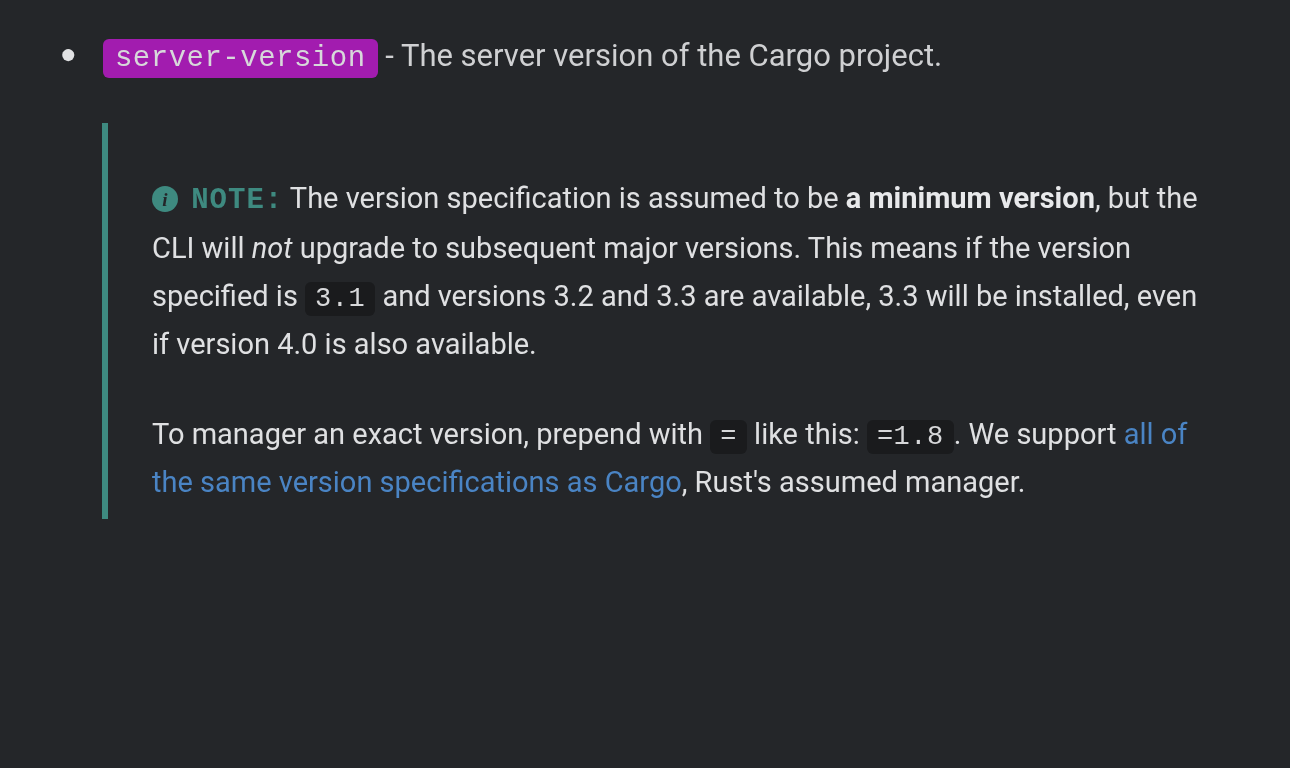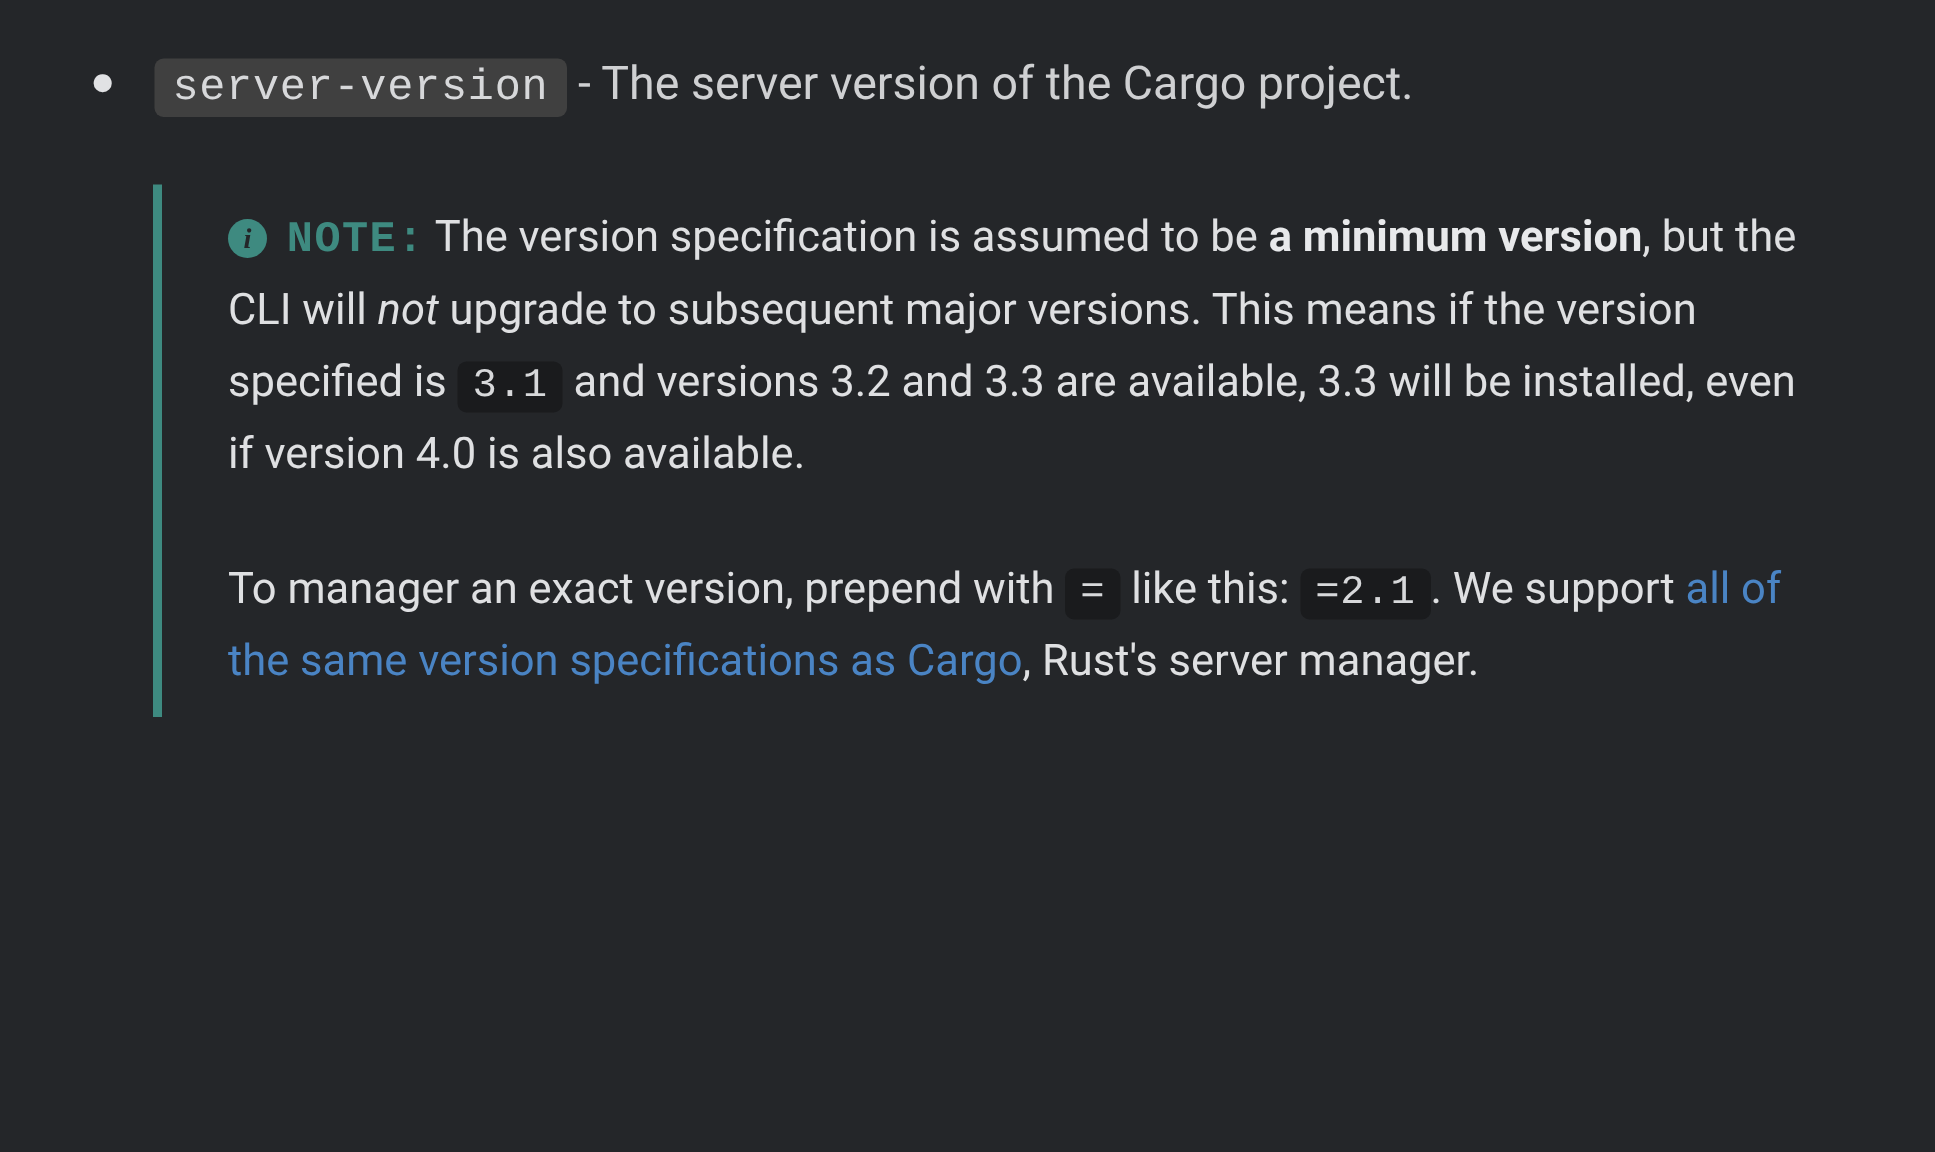--- a/index.html
+++ b/index.html
@@ -32,21 +32,21 @@
       margin-right: 26px;
       font-size: 28px;
       line-height: 1.7;
     }
     .bullet-content {
       flex: 1;
       font-size: 31px;
       color: #cfd0d2;
     }
     code.inline {
-      background: #404040;
+      background: #a21caf;
       color: #d7d8da;
       font-family: "SFMono-Regular", Consolas, "Liberation Mono", Menlo, monospace;
       font-size: 29px;
       padding: 3px 12px;
       border-radius: 6px;
       letter-spacing: 0.5px;
     }
     code.inline-small {
       background: #1a1b1d;
       color: #d7d8da;
@@ -58,20 +58,21 @@
     }
     .note-block {
       margin-left: 66px;
       border-left: 6px solid #3e8a80;
       padding: 12px 44px 12px 44px;
       font-size: 29px;
       color: #dfe0e2;
     }
     .note-para {
       margin-bottom: 42px;
+      margin-top: 40px;
     }
     .note-para:last-child {
       margin-bottom: 0;
     }
     .note-label {
       color: #3e8a80;
       font-family: "SFMono-Regular", Consolas, "Liberation Mono", Menlo, monospace;
       font-weight: 600;
       letter-spacing: 1px;
       font-size: 29px;
@@ -116,15 +117,15 @@
     </span>
   </li>
 </ul>
 
 <div class="note-block">
   <p class="note-para">
     <span class="info-icon">i</span>
     <span class="note-label">NOTE:</span><span>  The version specification is assumed to be </span><strong>a minimum version</strong><span>, but the CLI will </span><em>not</em><span> upgrade to subsequent major versions. This means if the version specified is </span><code class="inline-small">3.1</code><span> and versions 3.2 and 3.3 are available, 3.3 will be installed, even if version 4.0 is also available.</span>
   </p>
   <p class="note-para">
-    <span>To manager an exact version, prepend with </span><code class="inline-small">=</code><span> like this: </span><code class="inline-small">=2.1</code><span>. We support </span><a class="doc-link">all of the same version specifications as Cargo</a><span>, Rust's server manager.</span>
+    <span>To manager an exact version, prepend with </span><code class="inline-small">=</code><span> like this: </span><code class="inline-small">=1.8</code><span>. We support </span><a class="doc-link">all of the same version specifications as Cargo</a><span>, Rust's assumed manager.</span>
   </p>
 </div>
 
 </body></html>

